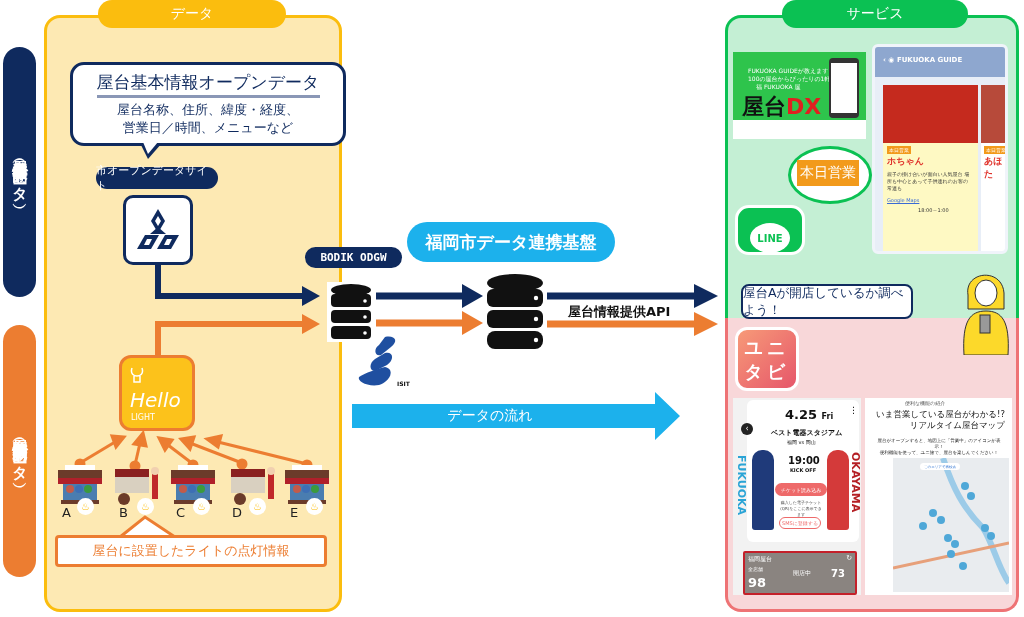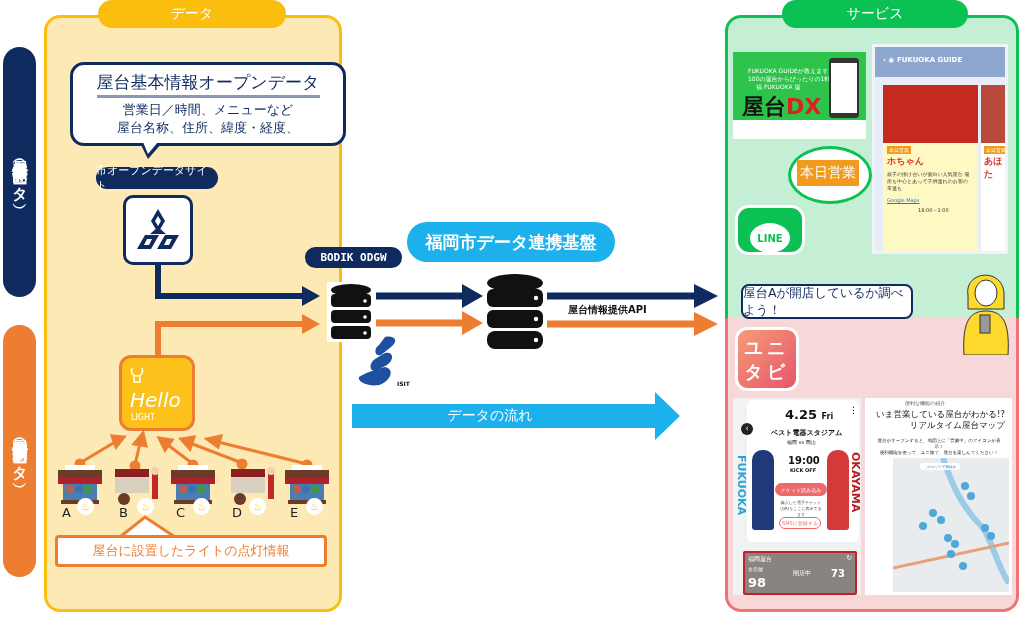--- a/index.html
+++ b/index.html
@@ -71,21 +71,21 @@
     background: #fff; border: 3px solid #ec7d31; border-radius: 4px;
     color: #ec7d31; font-size: 13px; display: flex; align-items: center; justify-content: center;
   }
 
   
   .platform-pill {
     position: absolute; left: 407px; top: 222px; width: 208px; height: 40px;
     background: #1cb1ec; color: #fff; border-radius: 20px; font-size: 17px; font-weight: bold;
     display: flex; align-items: center; justify-content: center;
   }
-  .api-label { position: absolute; left: 568px; top: 303px; font-size: 10px; color: #111; font-weight: bold; }
+  .api-label { position: absolute; left: 568px; top: 303px; font-size: 13px; color: #111; font-weight: bold; }
   .flow-label { position: absolute; left: 355px; top: 404px; width: 270px; height: 24px;
     color: #fff; font-size: 14px; display: flex; align-items: center; justify-content: center; }
 
   
   .service-top {
     position: absolute; left: 725px; top: 15px; width: 294px; height: 305px;
     background: #c4efd4; border: 3px solid #0bc153; border-bottom: none; border-radius: 16px 16px 0 0;
   }
   .service-bottom {
     position: absolute; left: 725px; top: 318px; width: 294px; height: 294px;
@@ -96,21 +96,21 @@
   .dx-banner { position: absolute; left: 733px; top: 52px; width: 133px; height: 87px; background: #2ec44c; }
   .dx-bottom { position: absolute; left: 733px; top: 120px; width: 133px; height: 19px; background: #fff; }
   .dx-title { position: absolute; left: 742px; top: 92px; font-size: 22px; font-weight: bold; color: #111; }
   .dx-title span { color: #e02020; }
   .dx-text { position: absolute; left: 748px; top: 67px; font-size: 6px; color: #fff; line-height: 8px; }
   .dx-phone { position: absolute; left: 829px; top: 58px; width: 30px; height: 60px; background: #333; border-radius: 4px; }
   .dx-phone-screen { position: absolute; left: 831px; top: 63px; width: 26px; height: 50px; background: #fff; }
 
   .line-phone {
     position: absolute; left: 872px; top: 44px; width: 136px; height: 210px;
-    background: #e8eef7; border: 3px solid #f0f4fa; border-radius: 0; overflow: hidden; padding-left: 16px;
+    background: #e8eef7; border: 3px solid #f0f4fa; border-radius: 6px; overflow: hidden; padding-left: 16px;
   }
   .line-header { position: absolute; left: 0; top: 0; width: 100%; height: 30px; background: #8ea7cf; color: #fff;
     font-size: 7px; font-weight: bold; padding: 9px 0 0 8px; }
   .line-photo { position: absolute; left: 8px; top: 38px; width: 95px; height: 58px; background: #c52a1e; }
   .line-photo2 { position: absolute; left: 106px; top: 38px; width: 28px; height: 58px; background: #b74a3a; }
   .line-card { position: absolute; left: 8px; top: 96px; width: 95px; height: 114px; background: #fef9c3; }
   .line-card2 { position: absolute; left: 106px; top: 96px; width: 28px; height: 114px; background: #fff; }
   .tag-open { position: absolute; background: #f29a1b; color: #fff; font-size: 5px; padding: 1px 2px; }
   .stall-name { position: absolute; color: #e0312a; font-size: 9px; font-weight: bold; }
   .card-text { position: absolute; font-size: 5px; color: #333; line-height: 7px; }
@@ -182,22 +182,22 @@
 
 <div class="side-pill side-static">屋台基本情報（静的データ）</div>
 <div class="side-pill side-dynamic">屋台開店情報（動的データ）</div>
 
 <div class="data-panel"></div>
 <div class="panel-tab tab-data">データ</div>
 
 <div class="callout">
   <div class="callout-title">屋台基本情報オープンデータ</div>
   <div class="callout-body">
+    <div>屋台名称、住所、緯度・経度、</div>
     <div>営業日／時間、メニューなど</div>
-    <div>屋台名称、住所、緯度・経度、</div>
   </div>
 </div>
 <div class="callout-tail"></div>
 <div class="callout-tail-inner"></div>
 
 <div class="dark-pill pill-site">市オープンデータサイト</div>
 
 <div class="city-logo">
   <svg width="50" height="46" viewBox="0 0 50 46">
     <polygon points="25,2 32,14 25,26 18,14" fill="#0f2a5e"></polygon>

